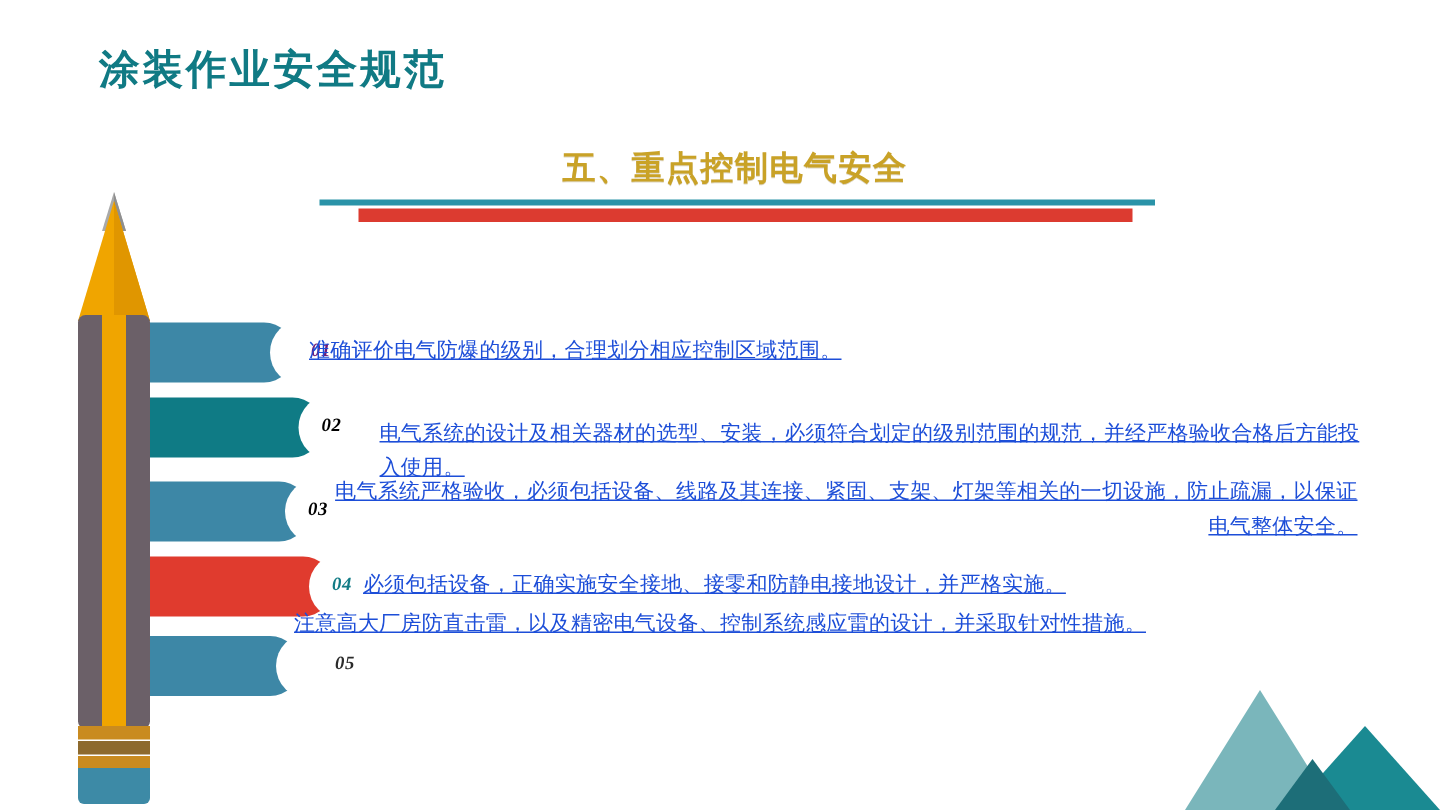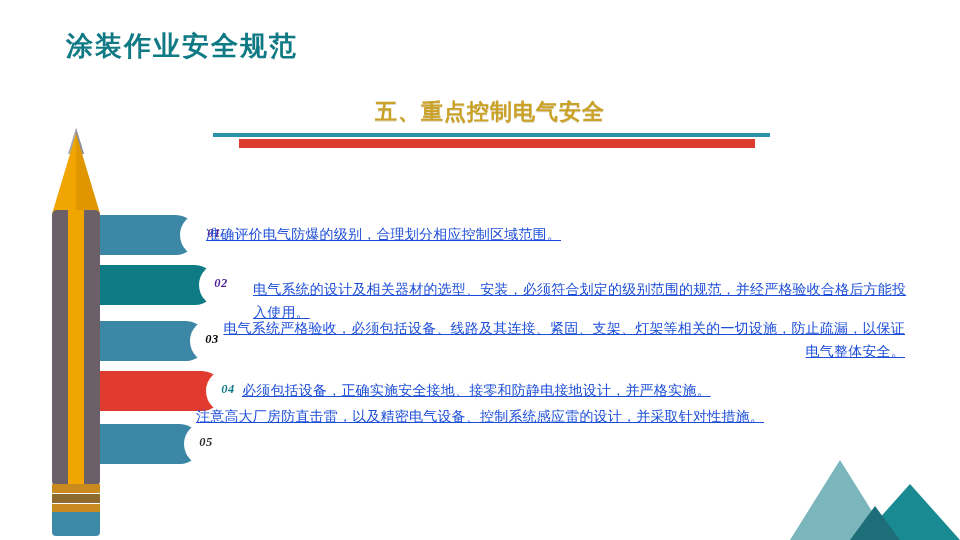--- a/index.html
+++ b/index.html
@@ -178,21 +178,21 @@
         <div class="notch" style="left:80px;"></div>
         <div class="num" style="left:92px;color:#701a75;">01</div>
       </div>
       <div class="body-text" style="left:206px;top:223px;width:700px;">准确评价电气防爆的级别，合理划分相应控制区域范围。</div>
     </div>
 
     <div class="row">
       <div class="band" style="top:265px;">
         <div class="bar" style="width:115px;background:#0f7b85;"></div>
         <div class="notch" style="left:99px;"></div>
-        <div class="num" style="left:99px;color:#4c1d95;">02</div>
+        <div class="num" style="left:99px;color:#000000;">02</div>
       </div>
       <div class="body-text" style="left:235px;top:278px;width:660px;margin-left:18px;">电气系统的设计及相关器材的选型、安装，必须符合划定的级别范围的规范，并经严格验收合格后方能投入使用。</div>
     </div>
 
     <div class="row">
       <div class="band" style="top:321px;">
         <div class="bar" style="width:106px;background:#3d87a6;"></div>
         <div class="notch" style="left:90px;"></div>
         <div class="num" style="left:90px;color:#000000;">03</div>
       </div>
@@ -205,19 +205,19 @@
         <div class="notch" style="left:106px;"></div>
         <div class="num" style="left:106px;color:#127c86;">04</div>
       </div>
       <div class="body-text" style="left:242px;top:379px;width:670px;">必须包括设备，正确实施安全接地、接零和防静电接地设计，并严格实施。</div>
     </div>
 
     <div class="row">
       <div class="band" style="top:424px;">
         <div class="bar" style="width:100px;background:#3d87a6;"></div>
         <div class="notch" style="left:84px;"></div>
-        <div class="num" style="left:84px;color:#2b2b2b;">05</div>
+        <div class="num" style="left:84px;color:#2b2b2b;padding-left:24px;">05</div>
       </div>
       <div class="body-text" style="left:196px;top:405px;width:700px;">注意高大厂房防直击雷，以及精密电气设备、控制系统感应雷的设计，并采取针对性措施。</div>
     </div>
 
   </div>
 </div>
 
 </body></html>

